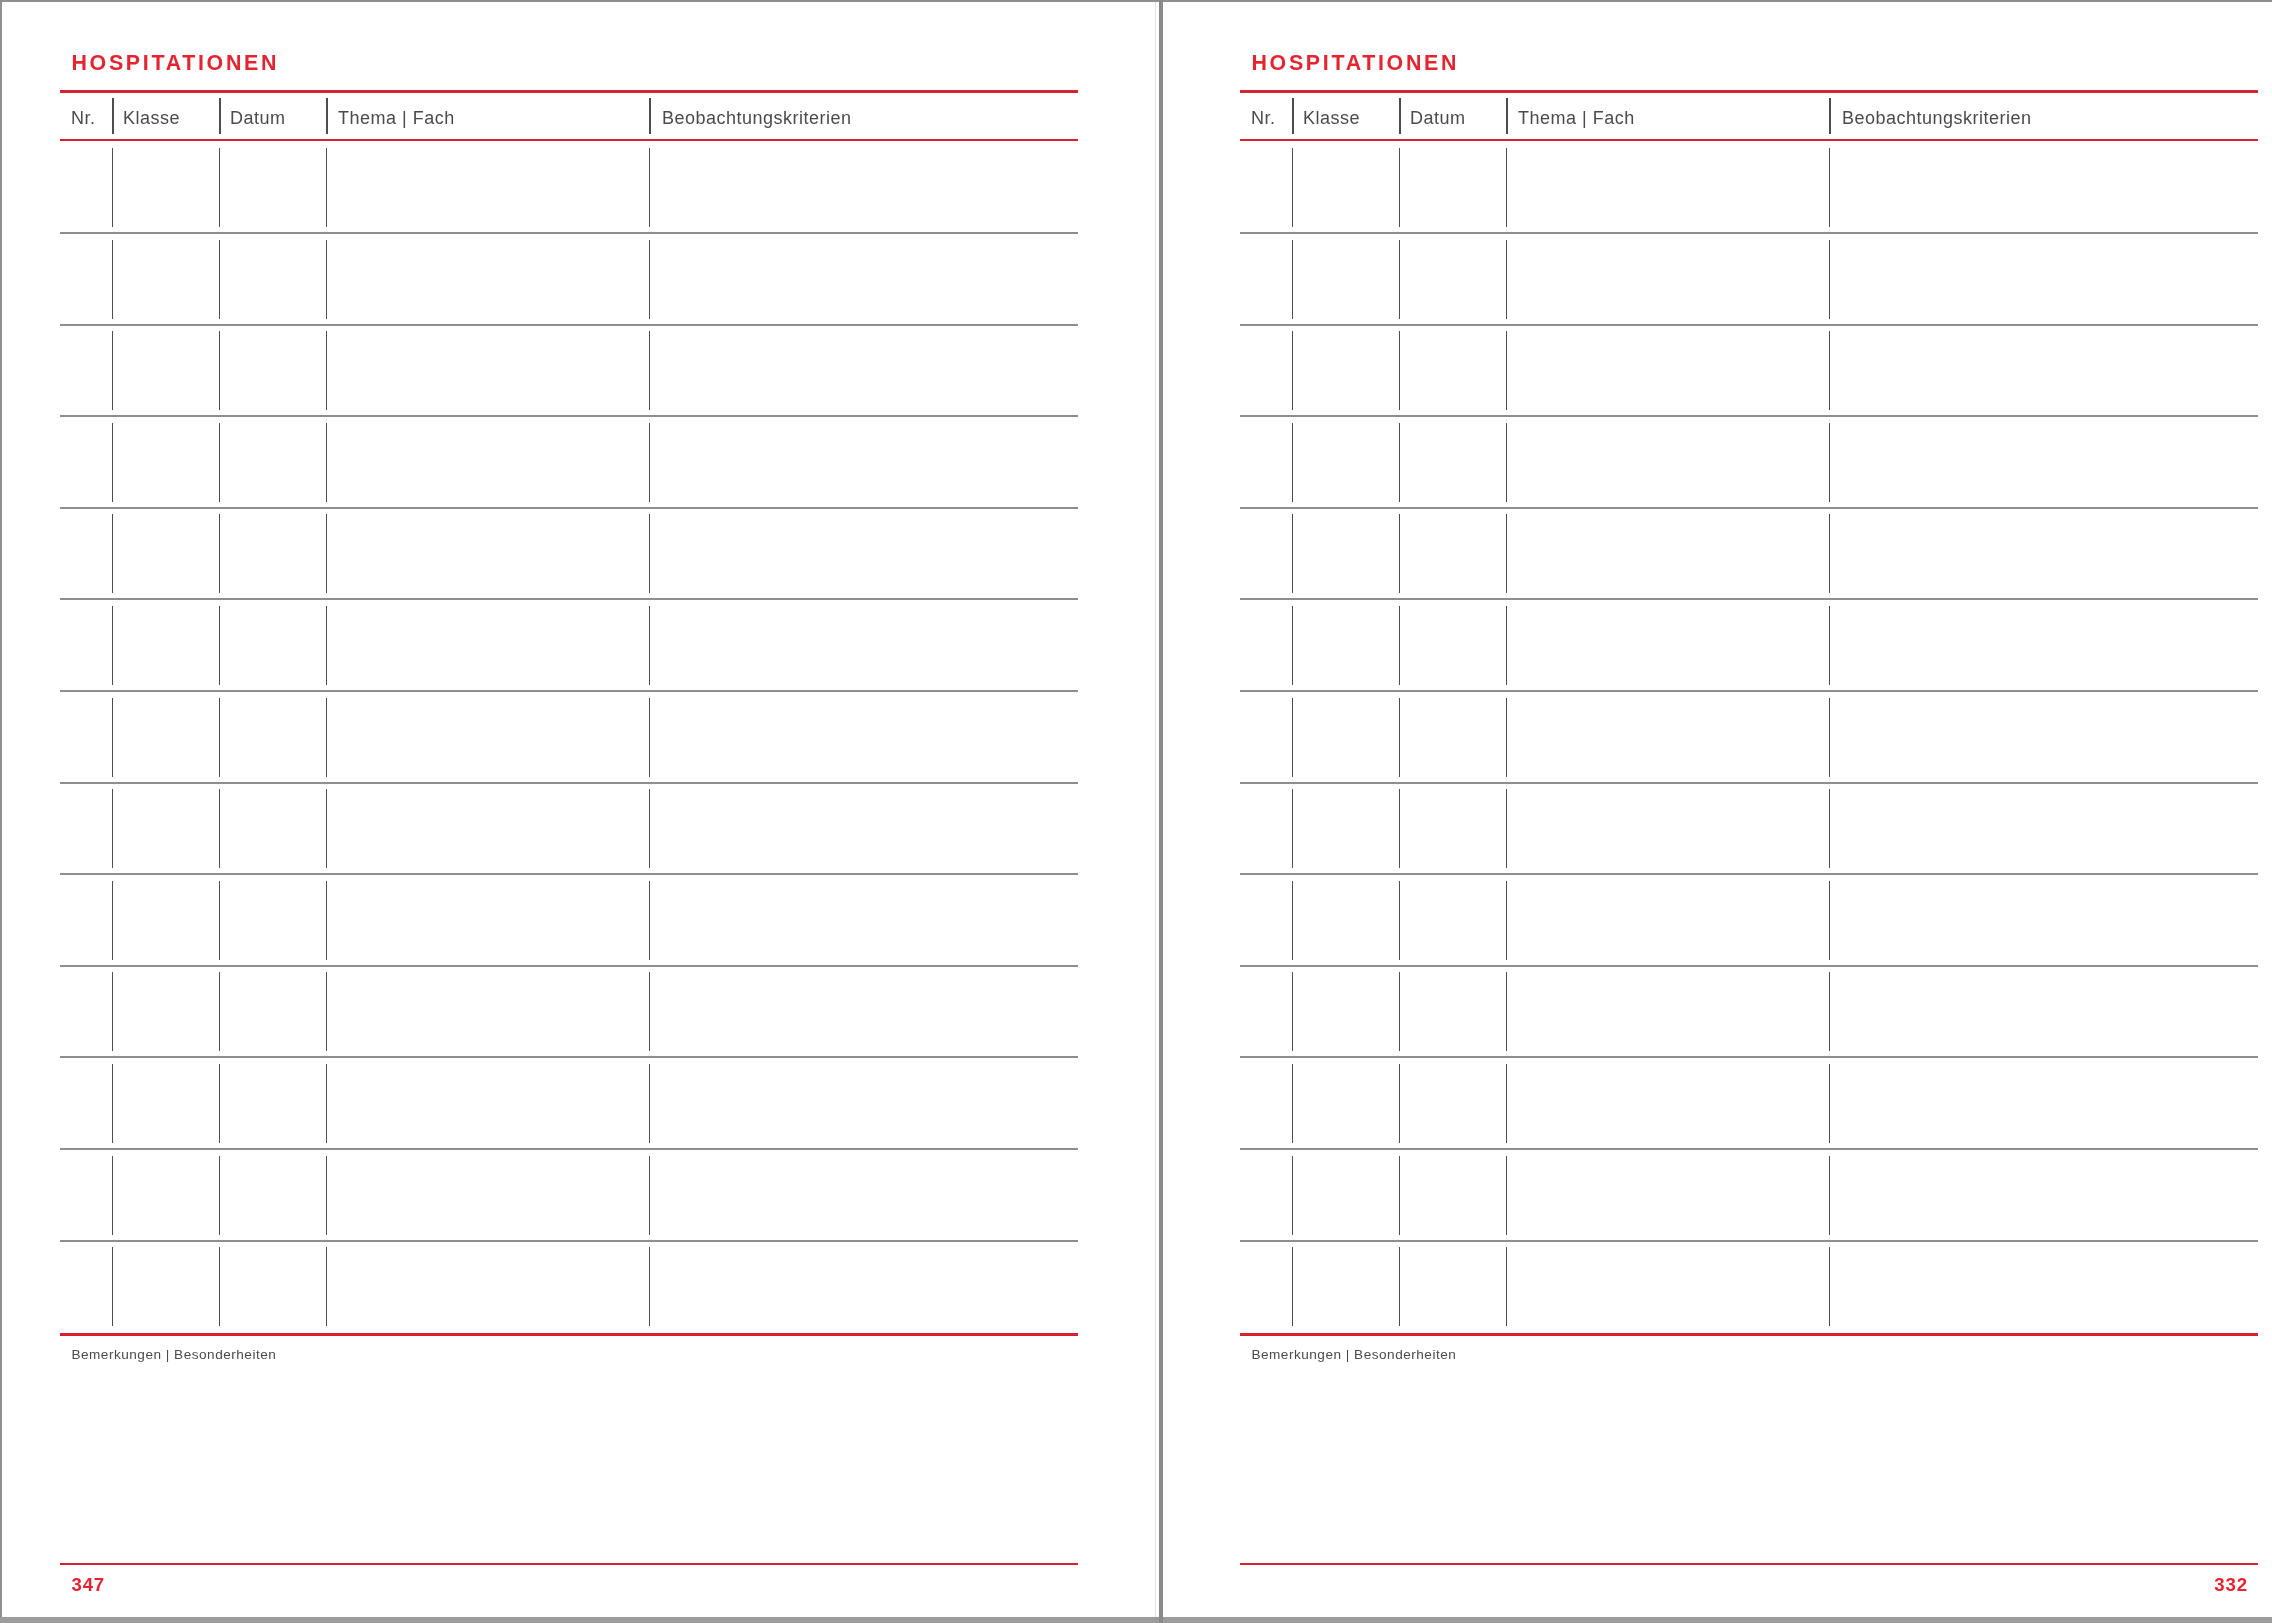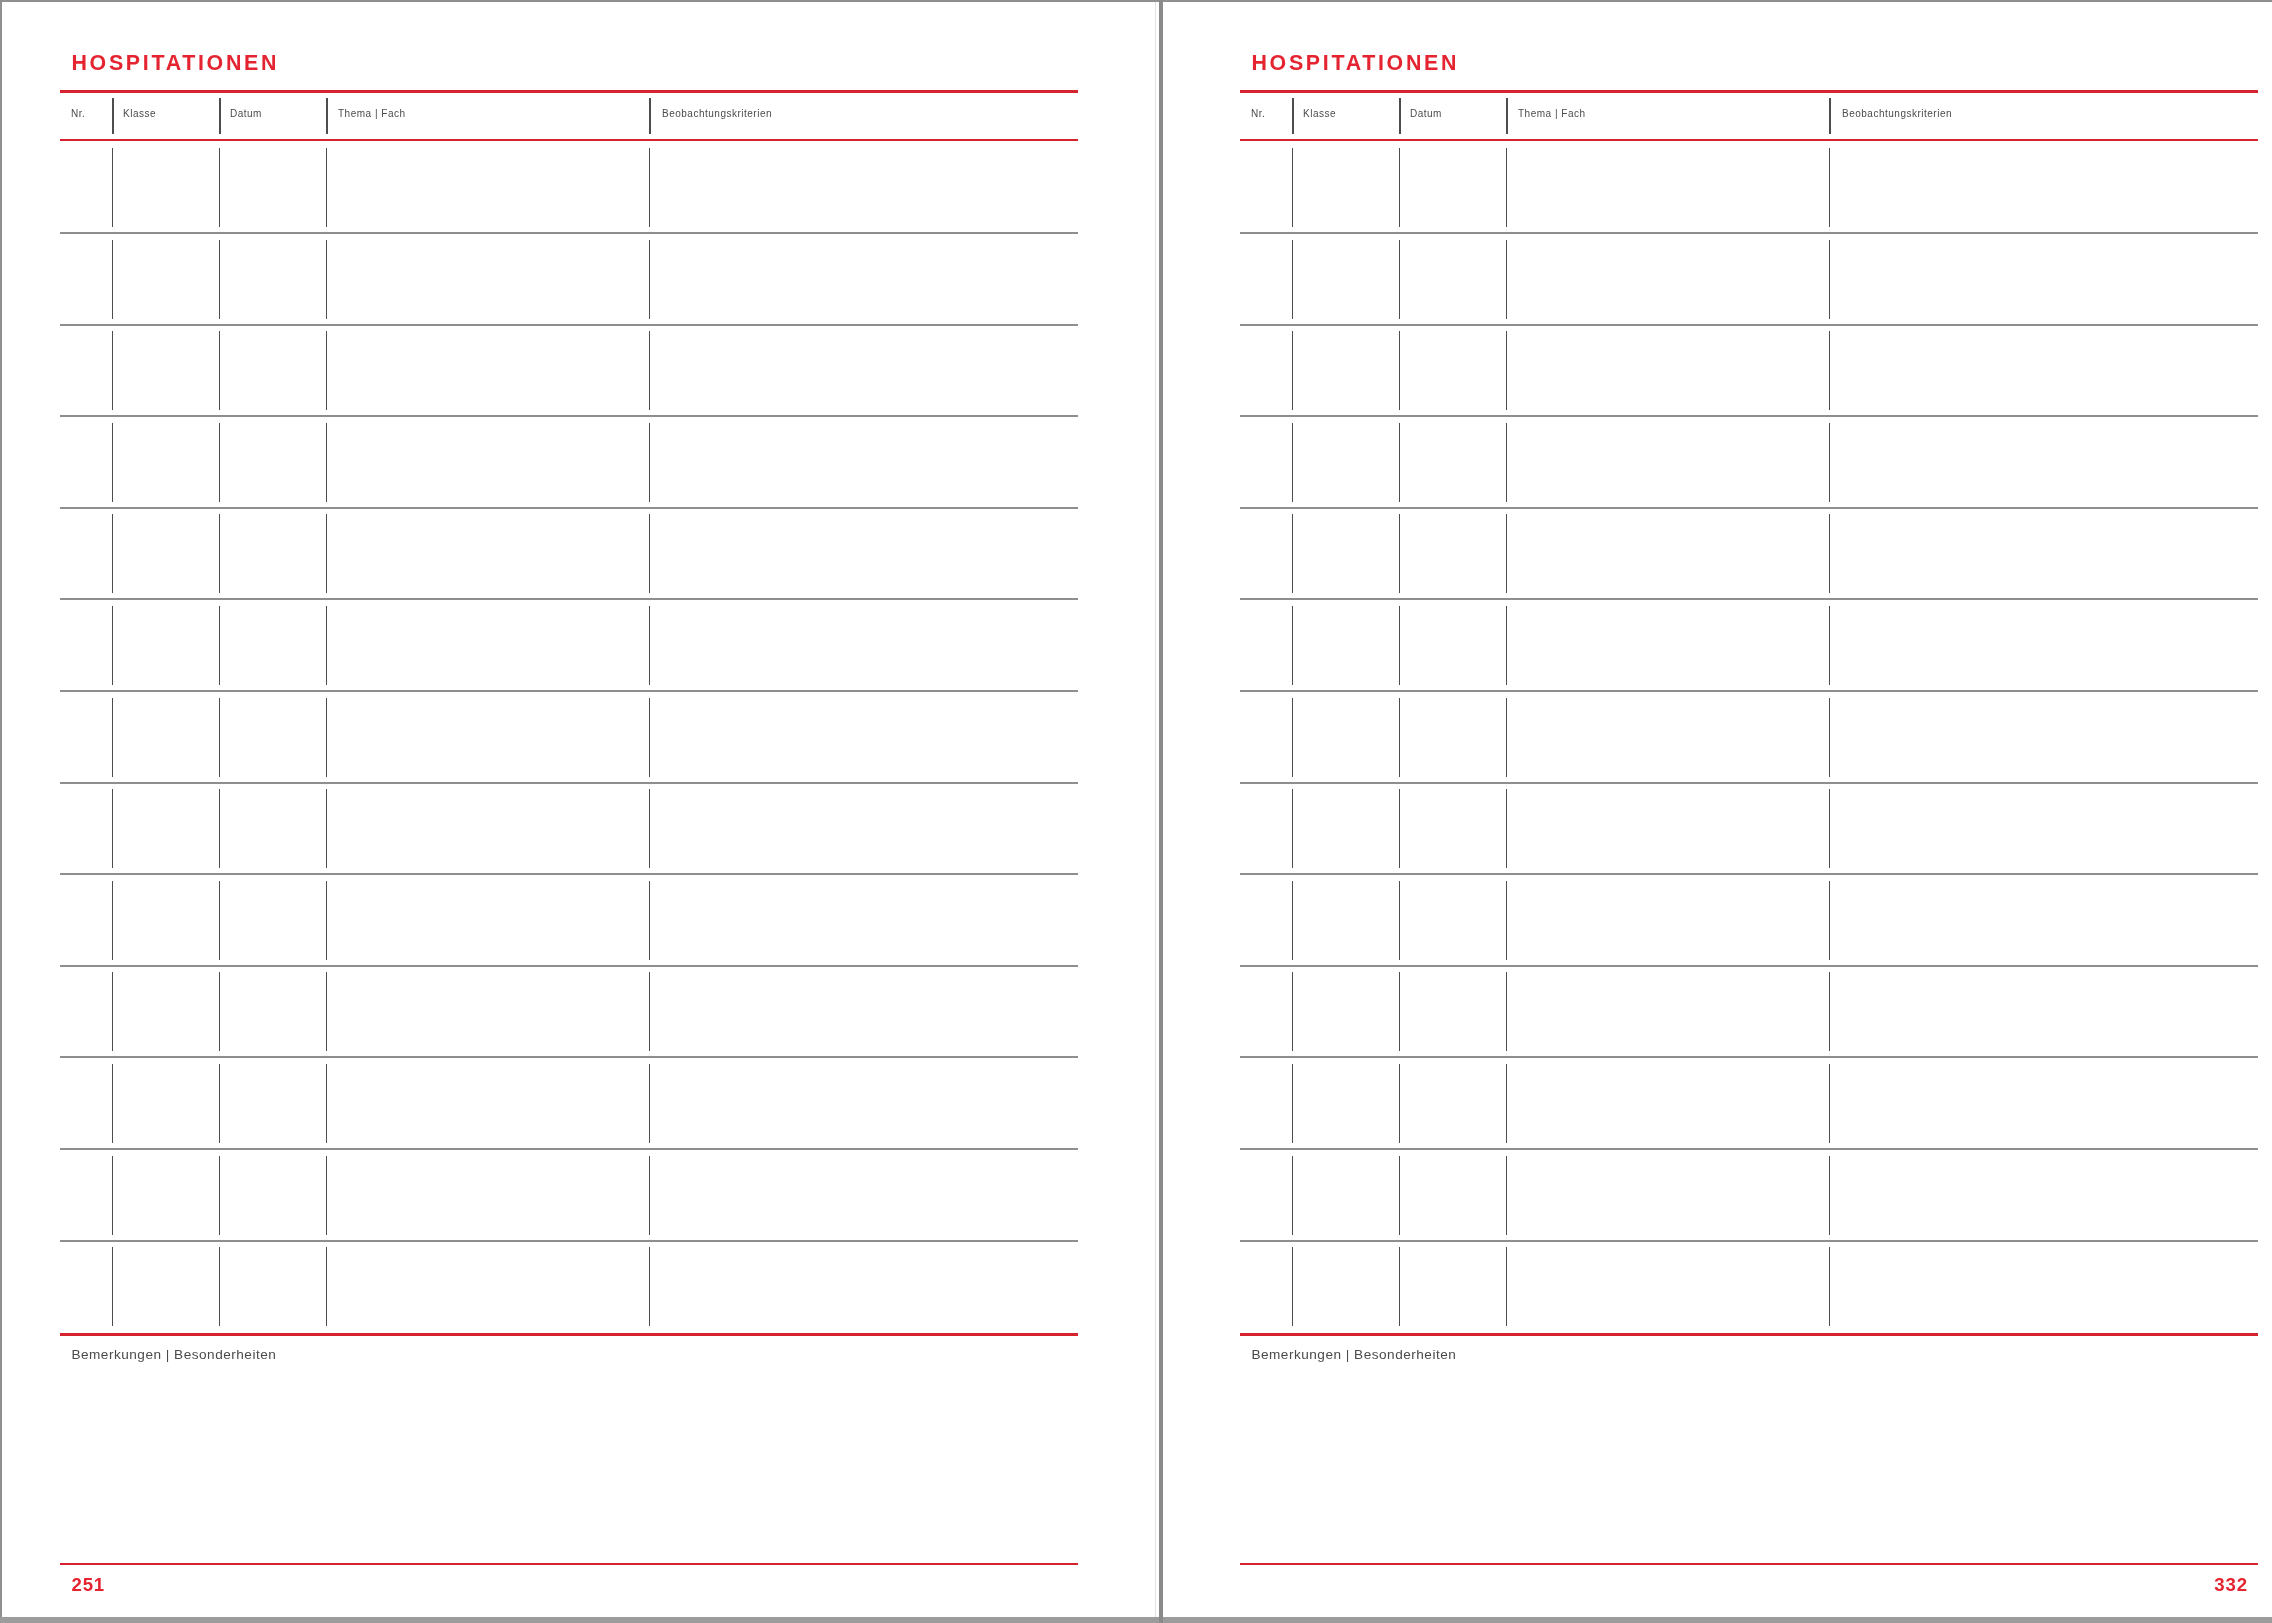--- a/index.html
+++ b/index.html
@@ -30,21 +30,21 @@
     color:var(--title_red,#e42430);white-space:nowrap;
   }
   .rule{position:absolute;left:0;width:1018px;background:var(--rule_red,#d5242f)}
   .rule.r-title{top:90px;height:3.2px}
   .rule.r-header{top:139px;height:2.3px}
   .rule.r-table-bottom{top:1333px;height:2.7px}
   .rule.r-footer{top:1563px;height:1.8px}
 
   .hdr-tick{position:absolute;top:98px;height:36px;width:1.8px;background:var(--separator,#4d4d4d)}
   .col-label{
-    position:absolute;top:109px;font-size:10px;letter-spacing:0.5px;line-height:1;
+    position:absolute;top:109px;font-size:18px;letter-spacing:0.5px;line-height:1;
     color:var(--header_text,#4b4b4b);white-space:nowrap;
   }
 
   .tbody{position:absolute;left:0;top:142px;width:1018px;height:1191px}
   .row{position:absolute;left:0;width:1018px}
   .row-line{position:absolute;left:0;bottom:0;width:1018px;height:1.8px;background:var(--grid_line,#8e8e8e)}
   .cell-tick{position:absolute;top:6.4px;bottom:7.3px;width:1.4px;background:var(--separator,#4d4d4d)}
 
   .remarks{
     position:absolute;left:11.4px;top:1348px;font-size:13.6px;letter-spacing:0.5px;line-height:1;
@@ -175,21 +175,21 @@
           <div class="cell-tick" style="left: 159px;"></div>
           <div class="cell-tick" style="left: 266px;"></div>
           <div class="cell-tick" style="left: 589px;"></div>
         </div>
       </div>
 
     <div class="rule r-table-bottom"></div>
     <div class="remarks">Bemerkungen | Besonderheiten</div>
 
     <div class="rule r-footer"></div>
-    <div class="page-number">251</div>
+    <div class="page-number">347</div>
   </div>
 </div>
 
 <div class="page right">
   <div class="table">
     <div class="title">HOSPITATIONEN</div>
     <div class="rule r-title"></div>
 
     <div class="hdr-tick" style="left:52px"></div>
     <div class="hdr-tick" style="left:159px"></div>

